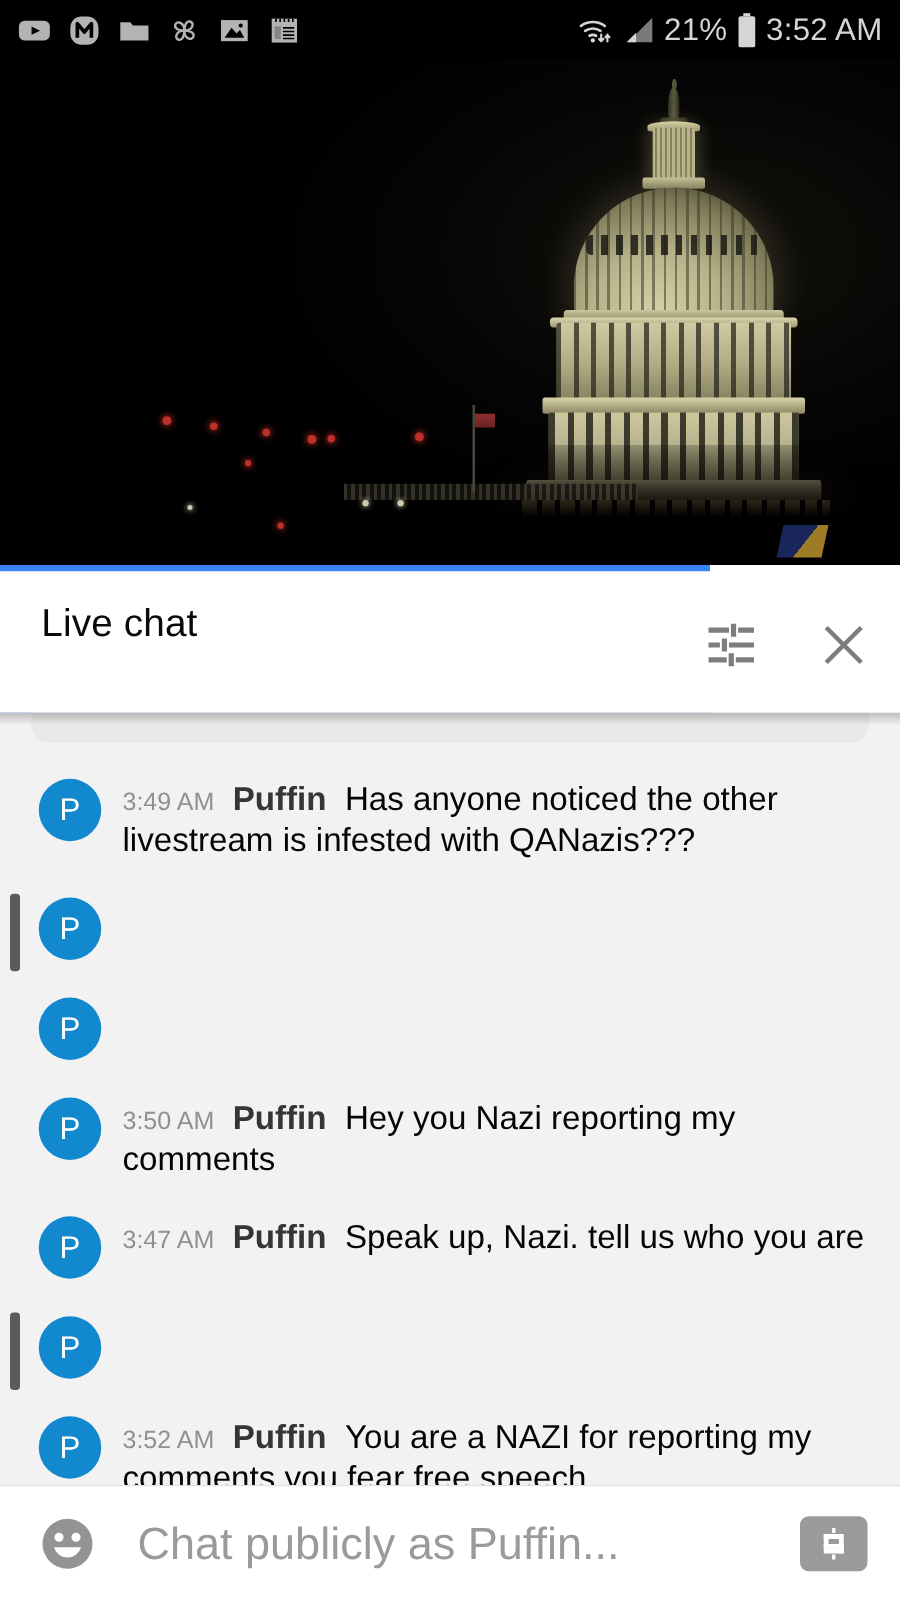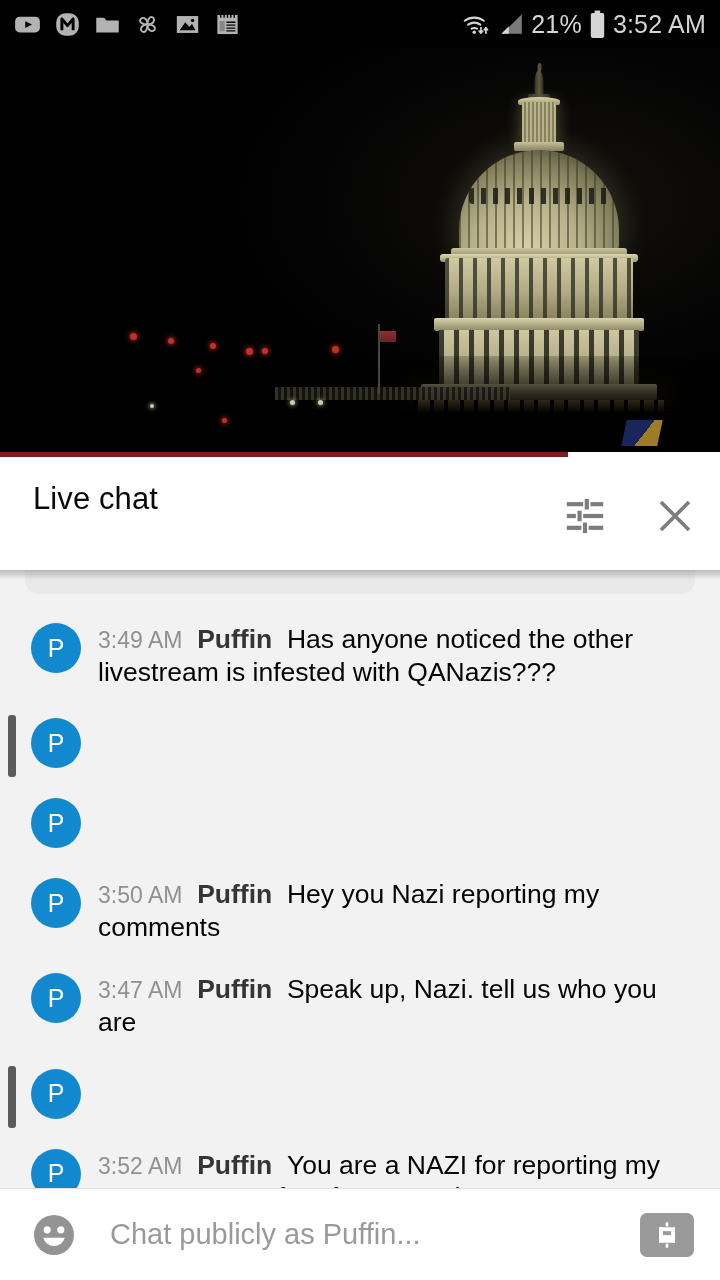--- a/index.html
+++ b/index.html
@@ -1,21 +1,21 @@
 <!DOCTYPE html>
 <html><head>
 <meta charset="utf-8">
 <style>
   * { margin:0; padding:0; box-sizing:border-box; }
   html, body {
     width:720px; height:1280px;
     font-family:"Liberation Sans", sans-serif;
     background:#ffffff; overflow:hidden;
   }
-  .phone { position:relative; width:568px; height:1280px; background:#7f1d1d; }
+  .phone { position:relative; width:568px; height:1280px; background:#3b82f6; }
 
   
   .statusbar {
     position:absolute; top:0; left:0; width:720px; height:48px;
     background:#000; display:flex; align-items:center;
     padding:0 14px; z-index:40;
   }
   .sb-left { display:flex; align-items:center; gap:13px; }
   .sb-right { margin-left:auto; display:flex; align-items:center; gap:7px; }
   .sb-ico { width:27px; height:27px; display:block; }
@@ -196,36 +196,36 @@
     position:absolute; left:8px; top:14px; width:8px; height:62px;
     background:#5b5b5b; border-radius:3px;
   }
   .avatar{
     flex:0 0 auto; width:50px; height:50px; border-radius:50%;
     background:#1288ce; color:#fff; font-size:25px;
     display:flex; align-items:center; justify-content:center;
     margin:4px 17px 0 31px; line-height:1;
   }
   .msg-text{ font-size:26.5px; line-height:1.23; color:#0b0b0b; padding-top:4px; flex:1; }
-  .m-time{ color:#909090; font-size:23px; }
+  .m-time{ color:#909090; font-size:20px; }
   .m-author{ color:#353535; font-weight:bold;margin-top:48px; }
   .m-body{ color:#050505; }
   .m-deleted{ color:#8f8f8f; font-style:italic; }
 
   
   .inputbar{
     position:absolute; bottom:0; left:0; width:720px; height:92px;
     background:#fff; border-top:1px solid #e2e2e2;
     display:flex; align-items:center; padding:0 26px 0 30px; z-index:20;
   }
   .emoji-btn{ flex:0 0 auto; width:48px; height:48px; }
   .chat-input{
     flex:1; border:none; outline:none; background:transparent;
     font-family:"Liberation Sans", sans-serif;
-    font-size:29px; color:#9a9a9a; padding-left:32px;
+    font-size:36px; color:#9a9a9a; padding-left:32px;
   }
   .chat-input::placeholder{ color:#9a9a9a; opacity:1; }
   .superchat{
     flex:0 0 auto; width:54px; height:44px; border-radius:7px;
     background:#9a9a9a; display:flex; align-items:center; justify-content:center;
   }
 </style>
 </head>
 <body>
 

